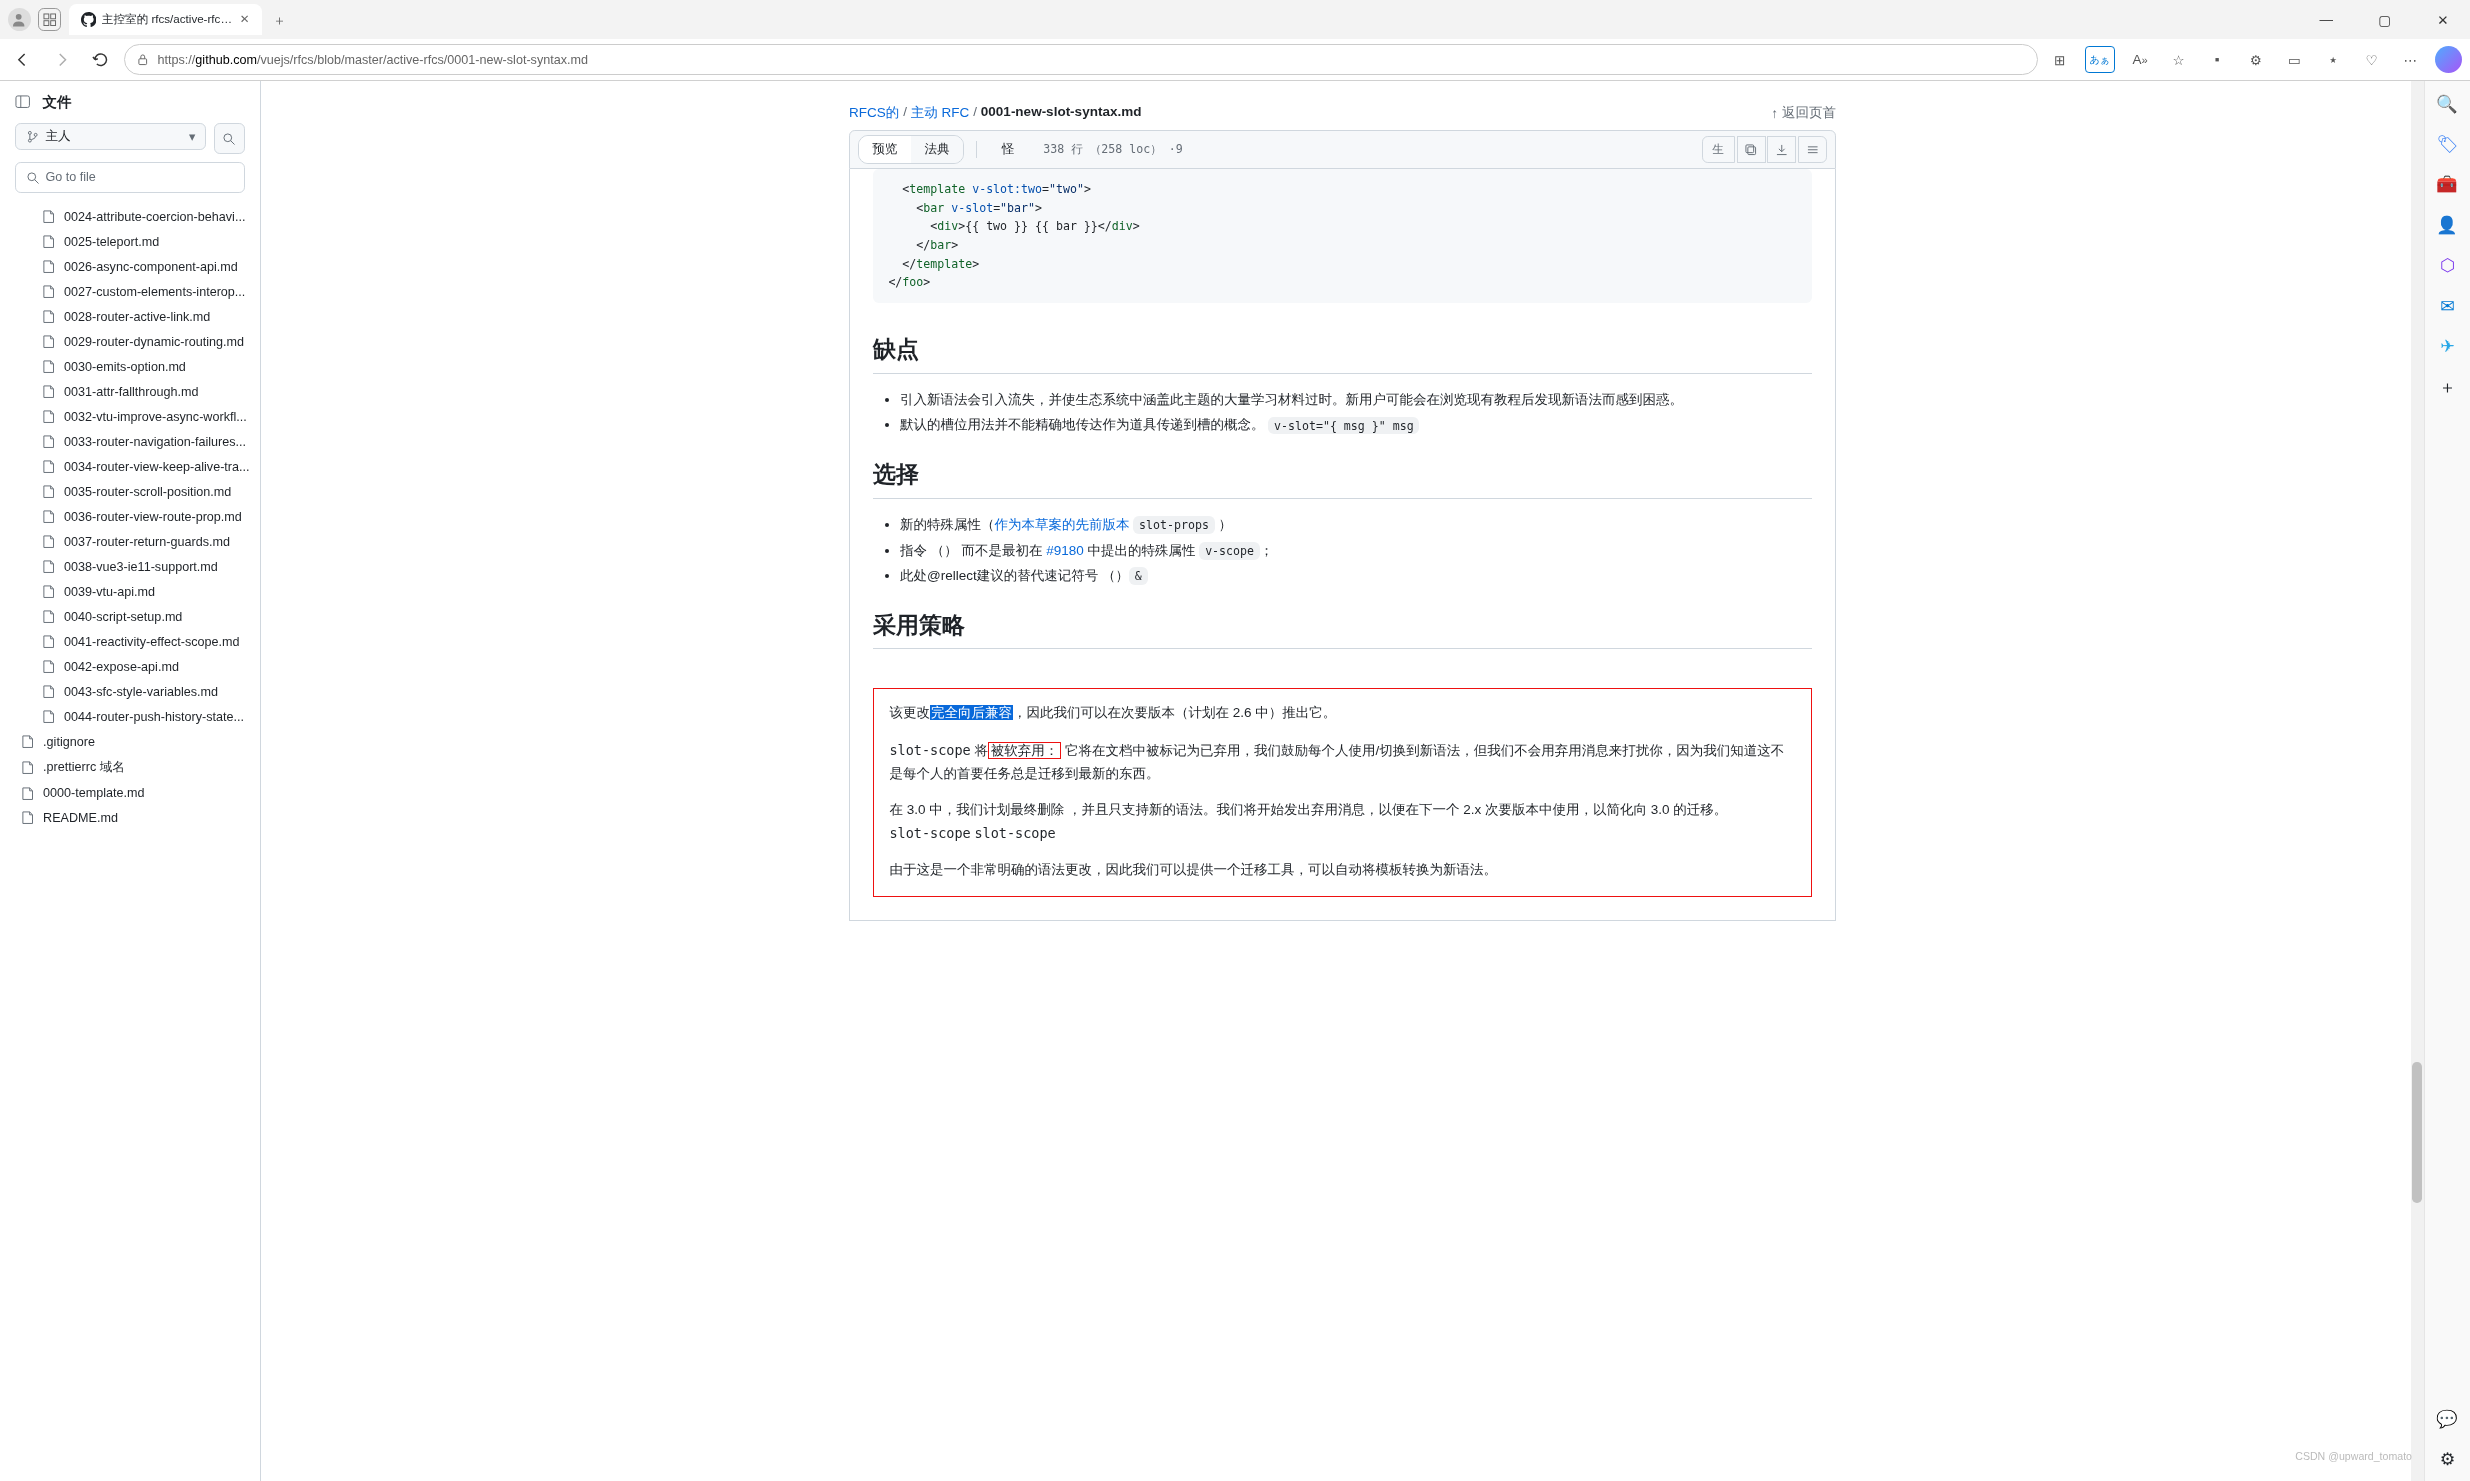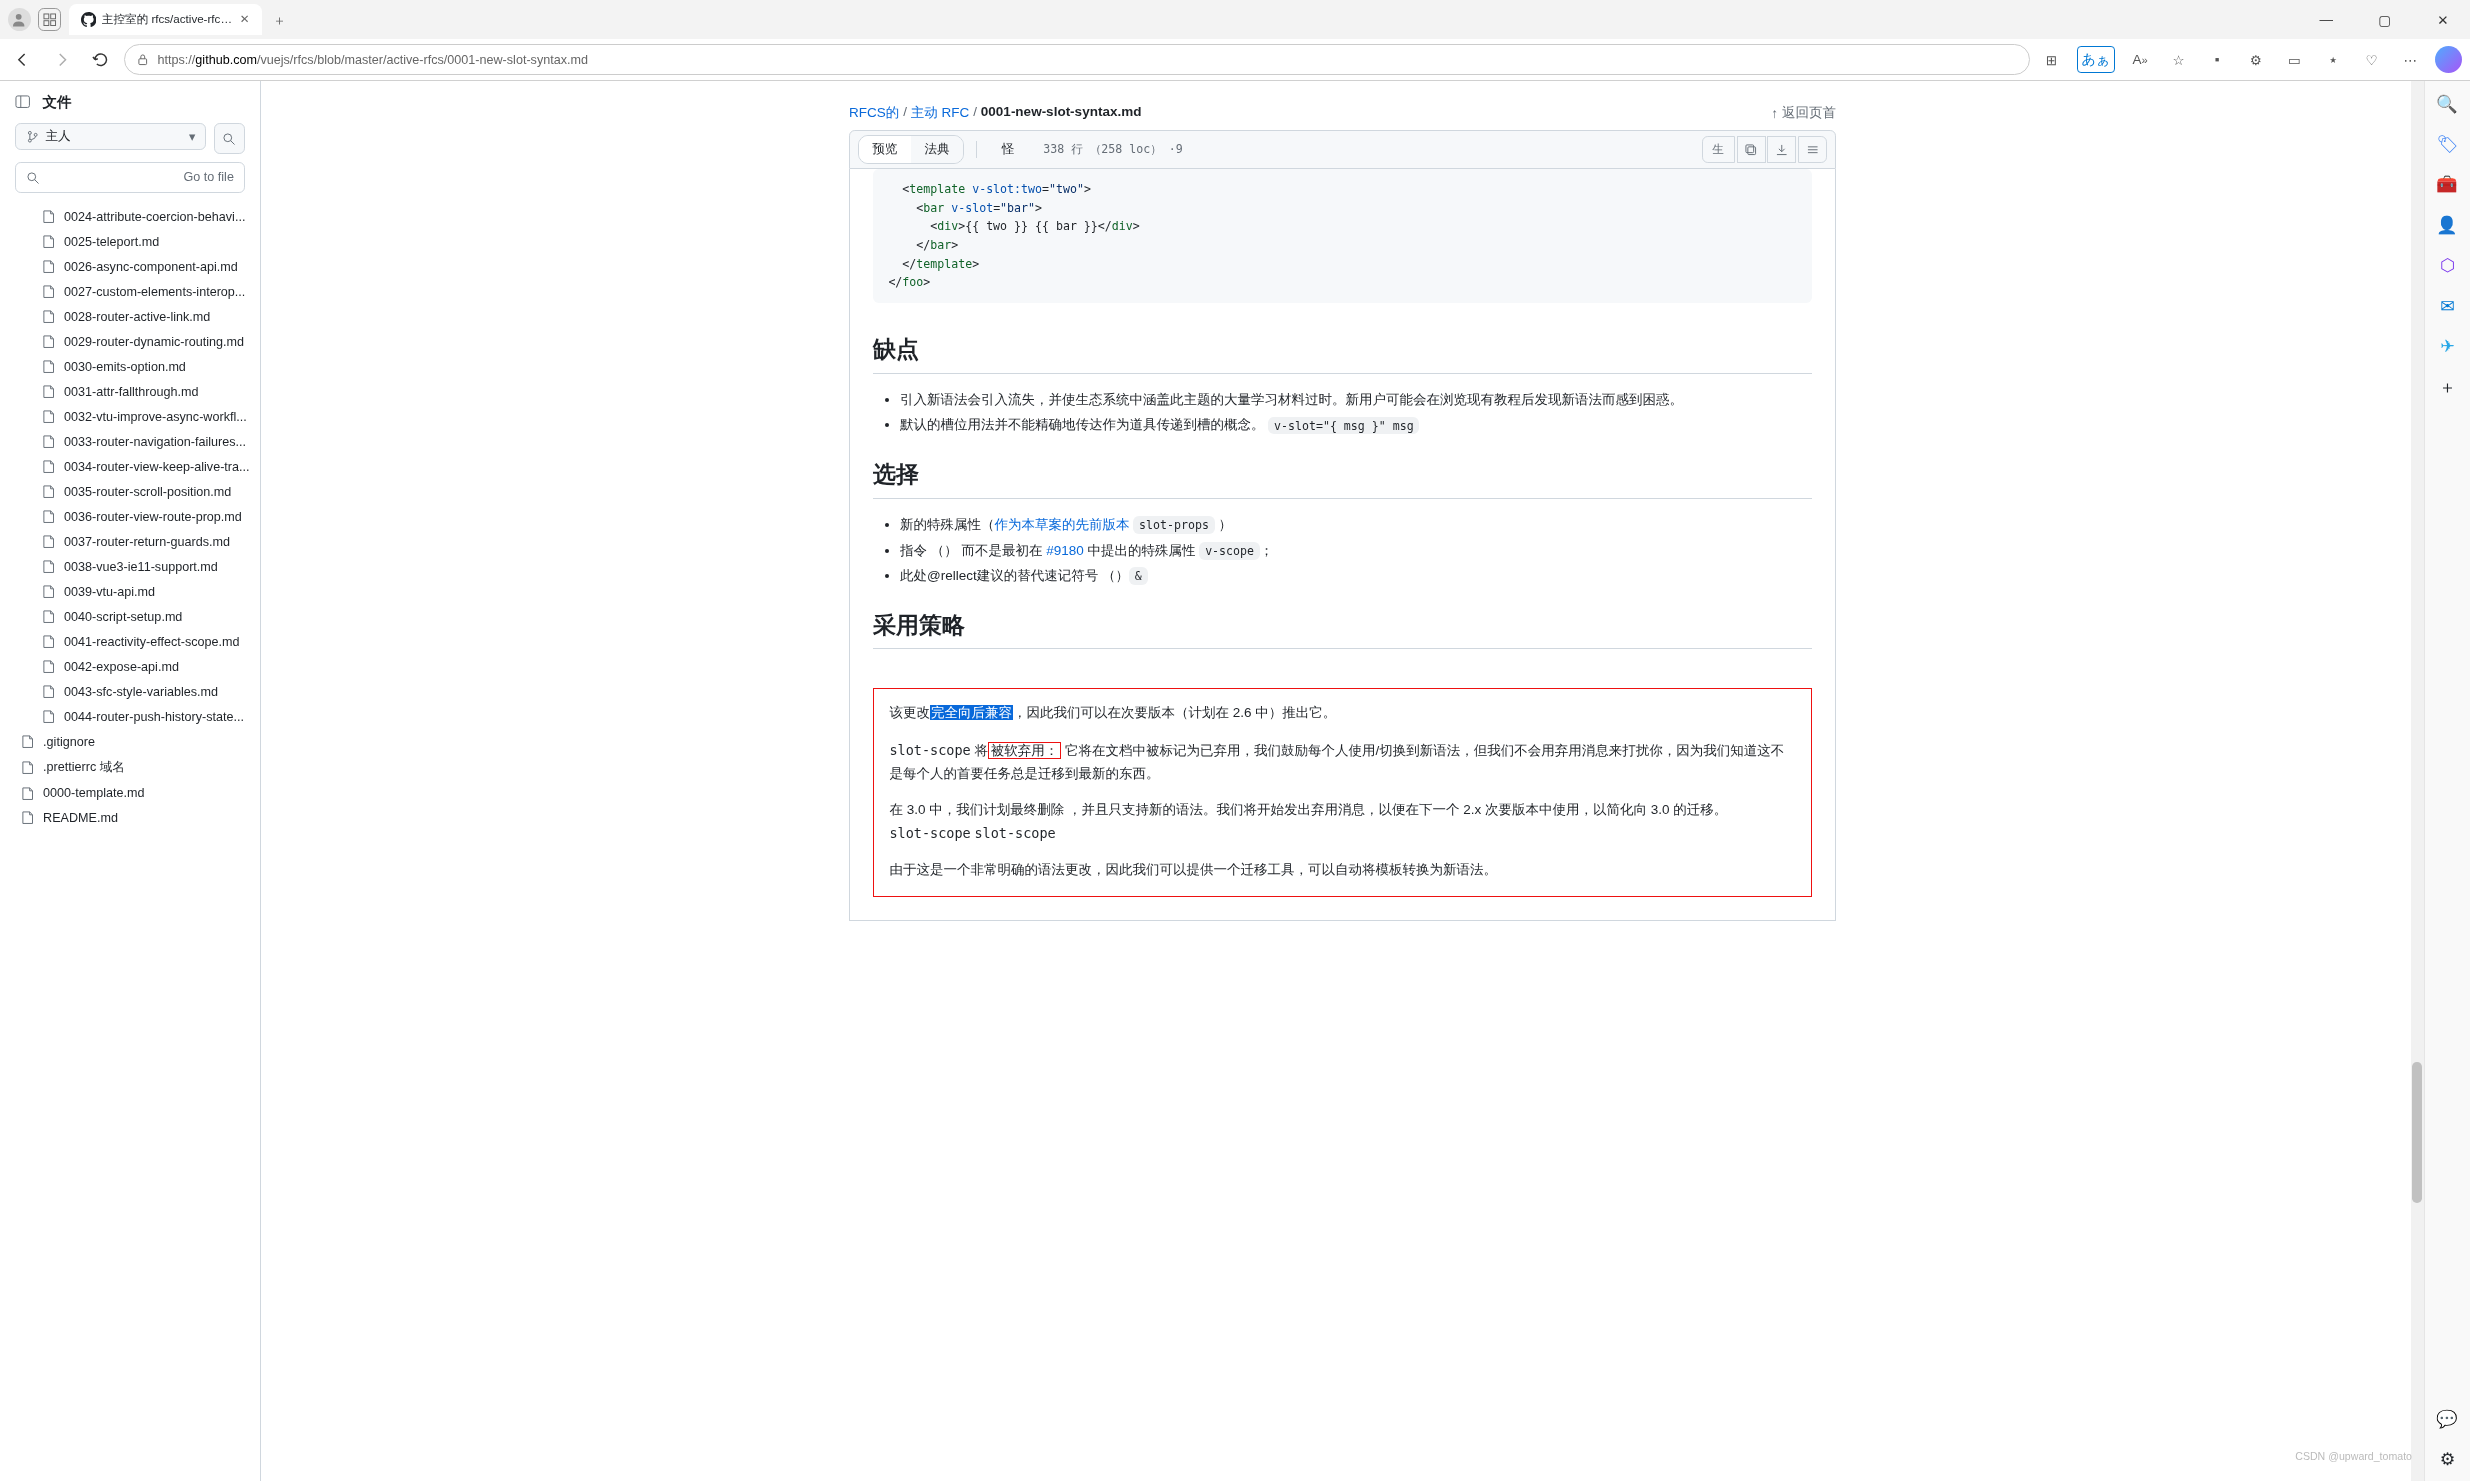--- a/index.html
+++ b/index.html
@@ -31,21 +31,21 @@
 .main { display: flex; height: calc(100vh - 79px); }
 
 
 .files-panel { width: 261px; border-right: 1px solid #d0d7de; display: flex; flex-direction: column; }
 .files-header { display: flex; align-items: center; gap: 11.6px; padding: 11.6px 15.4px; font-weight: 600; font-size: 14.5px; }
 .branch-row { display: flex; gap: 7.7px; padding: 0 15.4px 7.7px; }
 .branch-select { flex: 1; height: 27px; border: 1px solid #d0d7de; border-radius: 5.8px; display: flex; align-items: center; padding: 0 9.7px; gap: 5.8px; font-size: 12.6px; background: #f6f8fa; }
 .branch-select .chev { margin-left: auto; color: #656d76; }
 .icon-btn { width: 31px; height: 31px; border: 1px solid #d0d7de; border-radius: 5.8px; display: flex; align-items: center; justify-content: center; background: #f6f8fa; }
 .file-search-row { padding: 0 15.4px 7.7px; }
-.file-search { height: 31px; border: 1px solid #d0d7de; border-radius: 5.8px; display: flex; align-items: center; padding: 0 9.7px; gap: 5.8px; font-size: 12.6px; color: #656d76; justify-content: space-between; }
+.file-search { height: 31px; border: 1px solid #d0d7de; border-radius: 5.8px; display: flex; align-items: center; padding: 0 9.7px; gap: 5.8px; font-size: 12.6px; color: #656d76; }
 .file-list { flex: 1; overflow-y: auto; padding: 3.9px 0; }
 .file-item { display: flex; align-items: center; gap: 7.7px; padding: 4.8px 15.4px 4.8px 41px; font-size: 12.6px; color: #1f2328; cursor: pointer; white-space: nowrap; overflow: hidden; text-overflow: ellipsis; }
 .file-icon { width: 15.4px; height: 15.4px; flex-shrink: 0; color: #656d76; }
 .file-item.indent-0 { padding-left: 20px; }
 
 
 .content { flex: 1; overflow-y: auto; padding: 0; position: relative; }
 .content-inner { max-width: 1033px; margin: 0 auto; padding: 15.4px 23px; }
 .breadcrumb { display: flex; align-items: center; justify-content: space-between; padding: 7.7px 0; }
 .crumbs { display: flex; gap: 3.9px; font-size: 13.5px; }
@@ -156,21 +156,21 @@
       <span>
           <svg width="13.5" height="13.5" viewBox="0 0 14 14">
             <rect x="3" y="6" width="8" height="6" rx="1" fill="none" stroke="#666"></rect>
             <path d="M5 6 V4 a2 2 0 0 1 4 0 V6" fill="none" stroke="#666"></path>
           </svg>
         </span>
       <span class="url-text"><span>https://</span><span class="url-host">github.com</span><span>/vuejs/rfcs/blob/master/active-rfcs/0001-new-slot-syntax.md</span></span>
     </div>
     <div class="toolbar-right">
       <div class="toolbar-icon">⊞</div>
-      <div class="toolbar-icon" style="border:1px solid #0078d4;border-radius:3.9px;color:#0078d4;font-size:14px;padding:0 3.9px;width:auto">あぁ</div>
+      <div class="toolbar-icon" style="border:1px solid #0078d4;border-radius:3.9px;color:#0078d4;font-size:10px;padding:0 3.9px;width:auto">あぁ</div>
       <div class="toolbar-icon">A<sup>»</sup></div>
       <div class="toolbar-icon">☆</div>
       <div class="toolbar-icon">▪</div>
       <div class="toolbar-icon">⚙</div>
       <div class="toolbar-icon">▭</div>
       <div class="toolbar-icon">⭑</div>
       <div class="toolbar-icon">♡</div>
       <div class="toolbar-icon">⋯</div>
       <div class="toolbar-icon" style="background:linear-gradient(135deg,#4facfe,#a855f7);border-radius:50%;width:27px;height:27px"></div>
     </div>

